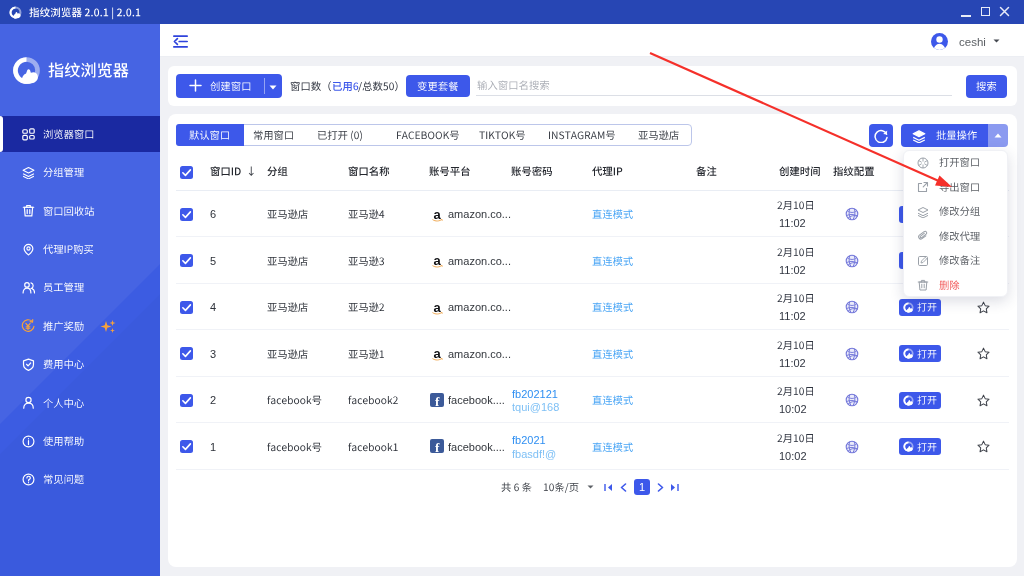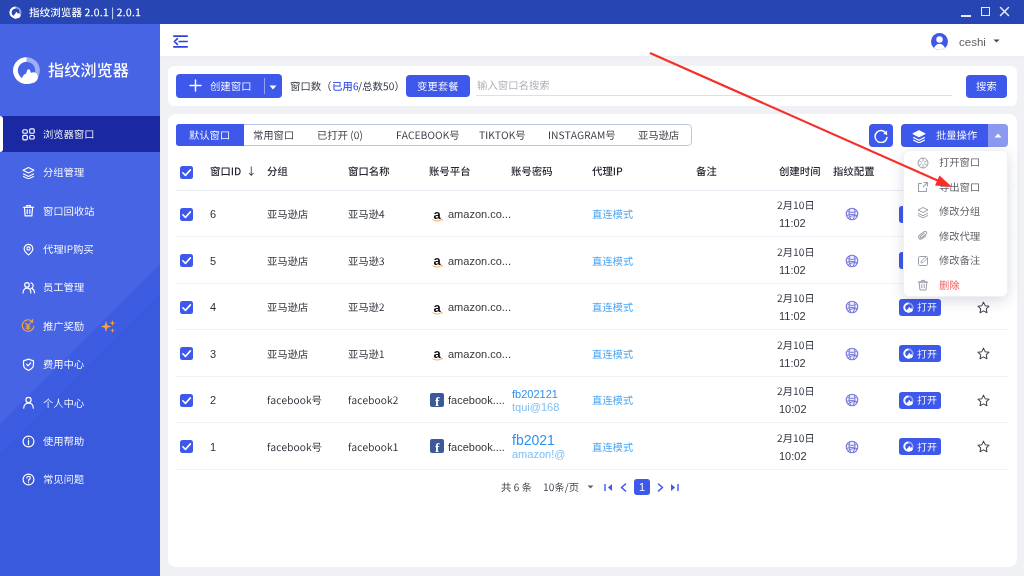--- a/index.html
+++ b/index.html
@@ -711,24 +711,24 @@
 <div style="position:absolute;left:430px;top:438.75px;width:15px;height:15px;display:flex;align-items:center;">
       <svg width="14" height="14" viewBox="0 0 14 14">
         <rect x="0" y="0" width="14" height="14" rx="2" fill="#3c5a99"></rect>
         <text x="5.04" y="13.020000000000001" font-family="Liberation Serif" font-size="13.3" font-weight="bold" fill="#fff">f</text>
       </svg>
     </div>
 <div style="position:absolute;left:448px;top:438.75px;width:80px;height:16px;display:flex;align-items:center;">
       <span style="font-size:11px;color:#33373d">facebook....</span>
     </div>
 <div style="position:absolute;left:512px;top:433.75px;width:80px;height:13px;display:flex;align-items:center;">
-      <span style="font-size:14px;color:#2f8ff2">fb2021</span>
+      <span style="font-size:11px;color:#2f8ff2">fb2021</span>
     </div>
 <div style="position:absolute;left:512px;top:447.25px;width:80px;height:13px;display:flex;align-items:center;">
-      <span style="font-size:11px;color:#7fc0f5">amazon!@</span>
+      <span style="font-size:11px;color:#7fc0f5">fbasdf!@</span>
     </div>
 <div style="position:absolute;left:592px;top:438.75px;width:60px;height:16px;display:flex;align-items:center;">
       <svg class="t" width="41.2" height="10.3" viewBox="0 0 41.2 10.3">
         <path d="M1.9 2.8V8.8H0.5V9.5H9.8V8.8H8.4V2.8H5.1L5.3 2.0H9.5V1.3H5.4L5.6 0.5L4.7 0.4L4.6 1.3H0.8V2.0H4.5L4.4 2.8ZM2.7 5.0H7.6V5.8H2.7ZM2.7 4.4V3.5H7.6V4.4ZM2.7 6.4H7.6V7.3H2.7ZM2.7 8.8V7.9H7.6V8.8Z M11.2 0.9C11.7 1.5 12.3 2.3 12.6 2.8L13.2 2.4C12.9 1.9 12.3 1.1 11.8 0.5ZM12.9 3.9H10.8V4.6H12.1V7.9C11.7 8.0 11.1 8.5 10.6 9.2L11.2 9.9C11.7 9.2 12.1 8.5 12.4 8.5C12.7 8.5 13.0 8.9 13.5 9.2C14.2 9.7 15.1 9.8 16.4 9.8C17.4 9.8 19.4 9.7 20.1 9.7C20.1 9.4 20.2 9.0 20.3 8.8C19.3 8.9 17.7 9.0 16.4 9.0C15.2 9.0 14.3 8.9 13.6 8.5C13.3 8.3 13.1 8.1 12.9 7.9ZM14.2 4.9C14.3 4.8 14.6 4.7 15.1 4.7H16.7V6.1H13.6V6.8H16.7V8.7H17.5V6.8H20.0V6.1H17.5V4.7H19.5L19.5 4.0H17.5V2.7H16.7V4.0H15.0C15.3 3.5 15.6 2.8 15.9 2.2H19.8V1.5H16.2L16.5 0.6L15.7 0.4C15.6 0.8 15.5 1.1 15.3 1.5H13.6V2.2H15.1C14.8 2.8 14.6 3.2 14.5 3.4C14.3 3.8 14.1 4.1 13.9 4.1C14.0 4.3 14.1 4.7 14.2 4.9Z M25.5 4.8H29.0V5.5H25.5ZM25.5 3.5H29.0V4.2H25.5ZM28.1 0.4V1.3H26.6V0.4H25.8V1.3H24.3V1.9H25.8V2.7H26.6V1.9H28.1V2.7H28.9V1.9H30.3V1.3H28.9V0.4ZM24.7 2.9V6.1H26.8C26.8 6.4 26.8 6.7 26.7 6.9H24.1V7.6H26.5C26.1 8.4 25.3 8.9 23.8 9.3C24.0 9.4 24.2 9.7 24.2 9.9C26.0 9.5 26.9 8.7 27.3 7.6C27.8 8.8 28.7 9.5 30.1 9.9C30.2 9.7 30.4 9.4 30.5 9.2C29.4 9.0 28.5 8.4 28.0 7.6H30.3V6.9H27.5C27.5 6.7 27.6 6.4 27.6 6.1H29.8V2.9ZM22.4 0.4V2.4H21.1V3.1H22.4V3.1C22.1 4.5 21.5 6.2 20.9 7.0C21.1 7.2 21.2 7.6 21.3 7.8C21.7 7.2 22.1 6.2 22.4 5.2V9.9H23.1V4.6C23.4 5.1 23.7 5.8 23.9 6.1L24.4 5.6C24.2 5.2 23.4 4.0 23.1 3.6V3.1H24.2V2.4H23.1V0.4Z M38.2 0.9C38.7 1.3 39.4 1.8 39.7 2.2L40.2 1.7C39.9 1.4 39.3 0.8 38.7 0.5ZM36.7 0.5C36.7 1.1 36.7 1.7 36.8 2.3H31.5V3.1H36.8C37.1 6.9 38.0 9.9 39.6 9.9C40.4 9.9 40.7 9.4 40.9 7.6C40.6 7.5 40.4 7.3 40.2 7.1C40.1 8.5 40.0 9.1 39.7 9.1C38.7 9.1 37.9 6.6 37.6 3.1H40.7V2.3H37.6C37.6 1.7 37.5 1.1 37.5 0.5ZM31.5 8.8 31.8 9.6C33.1 9.3 35.0 8.9 36.7 8.4L36.7 7.7L34.5 8.2V5.4H36.4V4.6H31.8V5.4H33.7V8.4Z" fill="#47a4f5"></path>
       </svg>
     </div>
 <div style="position:absolute;left:777px;top:429.75px;width:60px;height:16px;display:flex;align-items:center;">
       <svg class="t" width="37.7" height="10.3" viewBox="0 0 37.7 10.3">
         <path d="M0.5 9.1H5.2V8.3H3.1C2.7 8.3 2.3 8.3 1.9 8.3C3.6 6.6 4.8 5.1 4.8 3.6C4.8 2.3 4.0 1.4 2.6 1.4C1.7 1.4 1.0 1.8 0.4 2.5L1.0 3.0C1.4 2.5 1.9 2.1 2.5 2.1C3.5 2.1 3.9 2.8 3.9 3.6C3.9 4.9 2.8 6.4 0.5 8.5Z M7.8 1.0V4.1C7.8 5.8 7.7 7.9 6.0 9.3C6.2 9.4 6.5 9.7 6.6 9.9C7.6 9.0 8.1 7.8 8.4 6.7H13.4V8.7C13.4 9.0 13.3 9.0 13.0 9.0C12.8 9.1 12.0 9.1 11.1 9.0C11.2 9.2 11.4 9.6 11.4 9.8C12.5 9.8 13.2 9.8 13.6 9.7C14.0 9.6 14.2 9.3 14.2 8.7V1.0ZM8.6 1.7H13.4V3.4H8.6ZM8.6 4.2H13.4V5.9H8.5C8.6 5.3 8.6 4.7 8.6 4.2Z M16.9 9.1H21.1V8.3H19.5V1.5H18.8C18.4 1.8 17.9 1.9 17.3 2.0V2.6H18.6V8.3H16.9Z M24.6 9.2C26.0 9.2 26.9 7.9 26.9 5.3C26.9 2.6 26.0 1.4 24.6 1.4C23.2 1.4 22.2 2.6 22.2 5.3C22.2 7.9 23.2 9.2 24.6 9.2ZM24.6 8.4C23.7 8.4 23.2 7.5 23.2 5.3C23.2 3.1 23.7 2.1 24.6 2.1C25.5 2.1 26.0 3.1 26.0 5.3C26.0 7.5 25.5 8.4 24.6 8.4Z M30.1 5.4H35.2V8.3H30.1ZM30.1 4.7V1.9H35.2V4.7ZM29.3 1.1V9.8H30.1V9.1H35.2V9.7H36.0V1.1Z" fill="#303540"></path>
       </svg>

